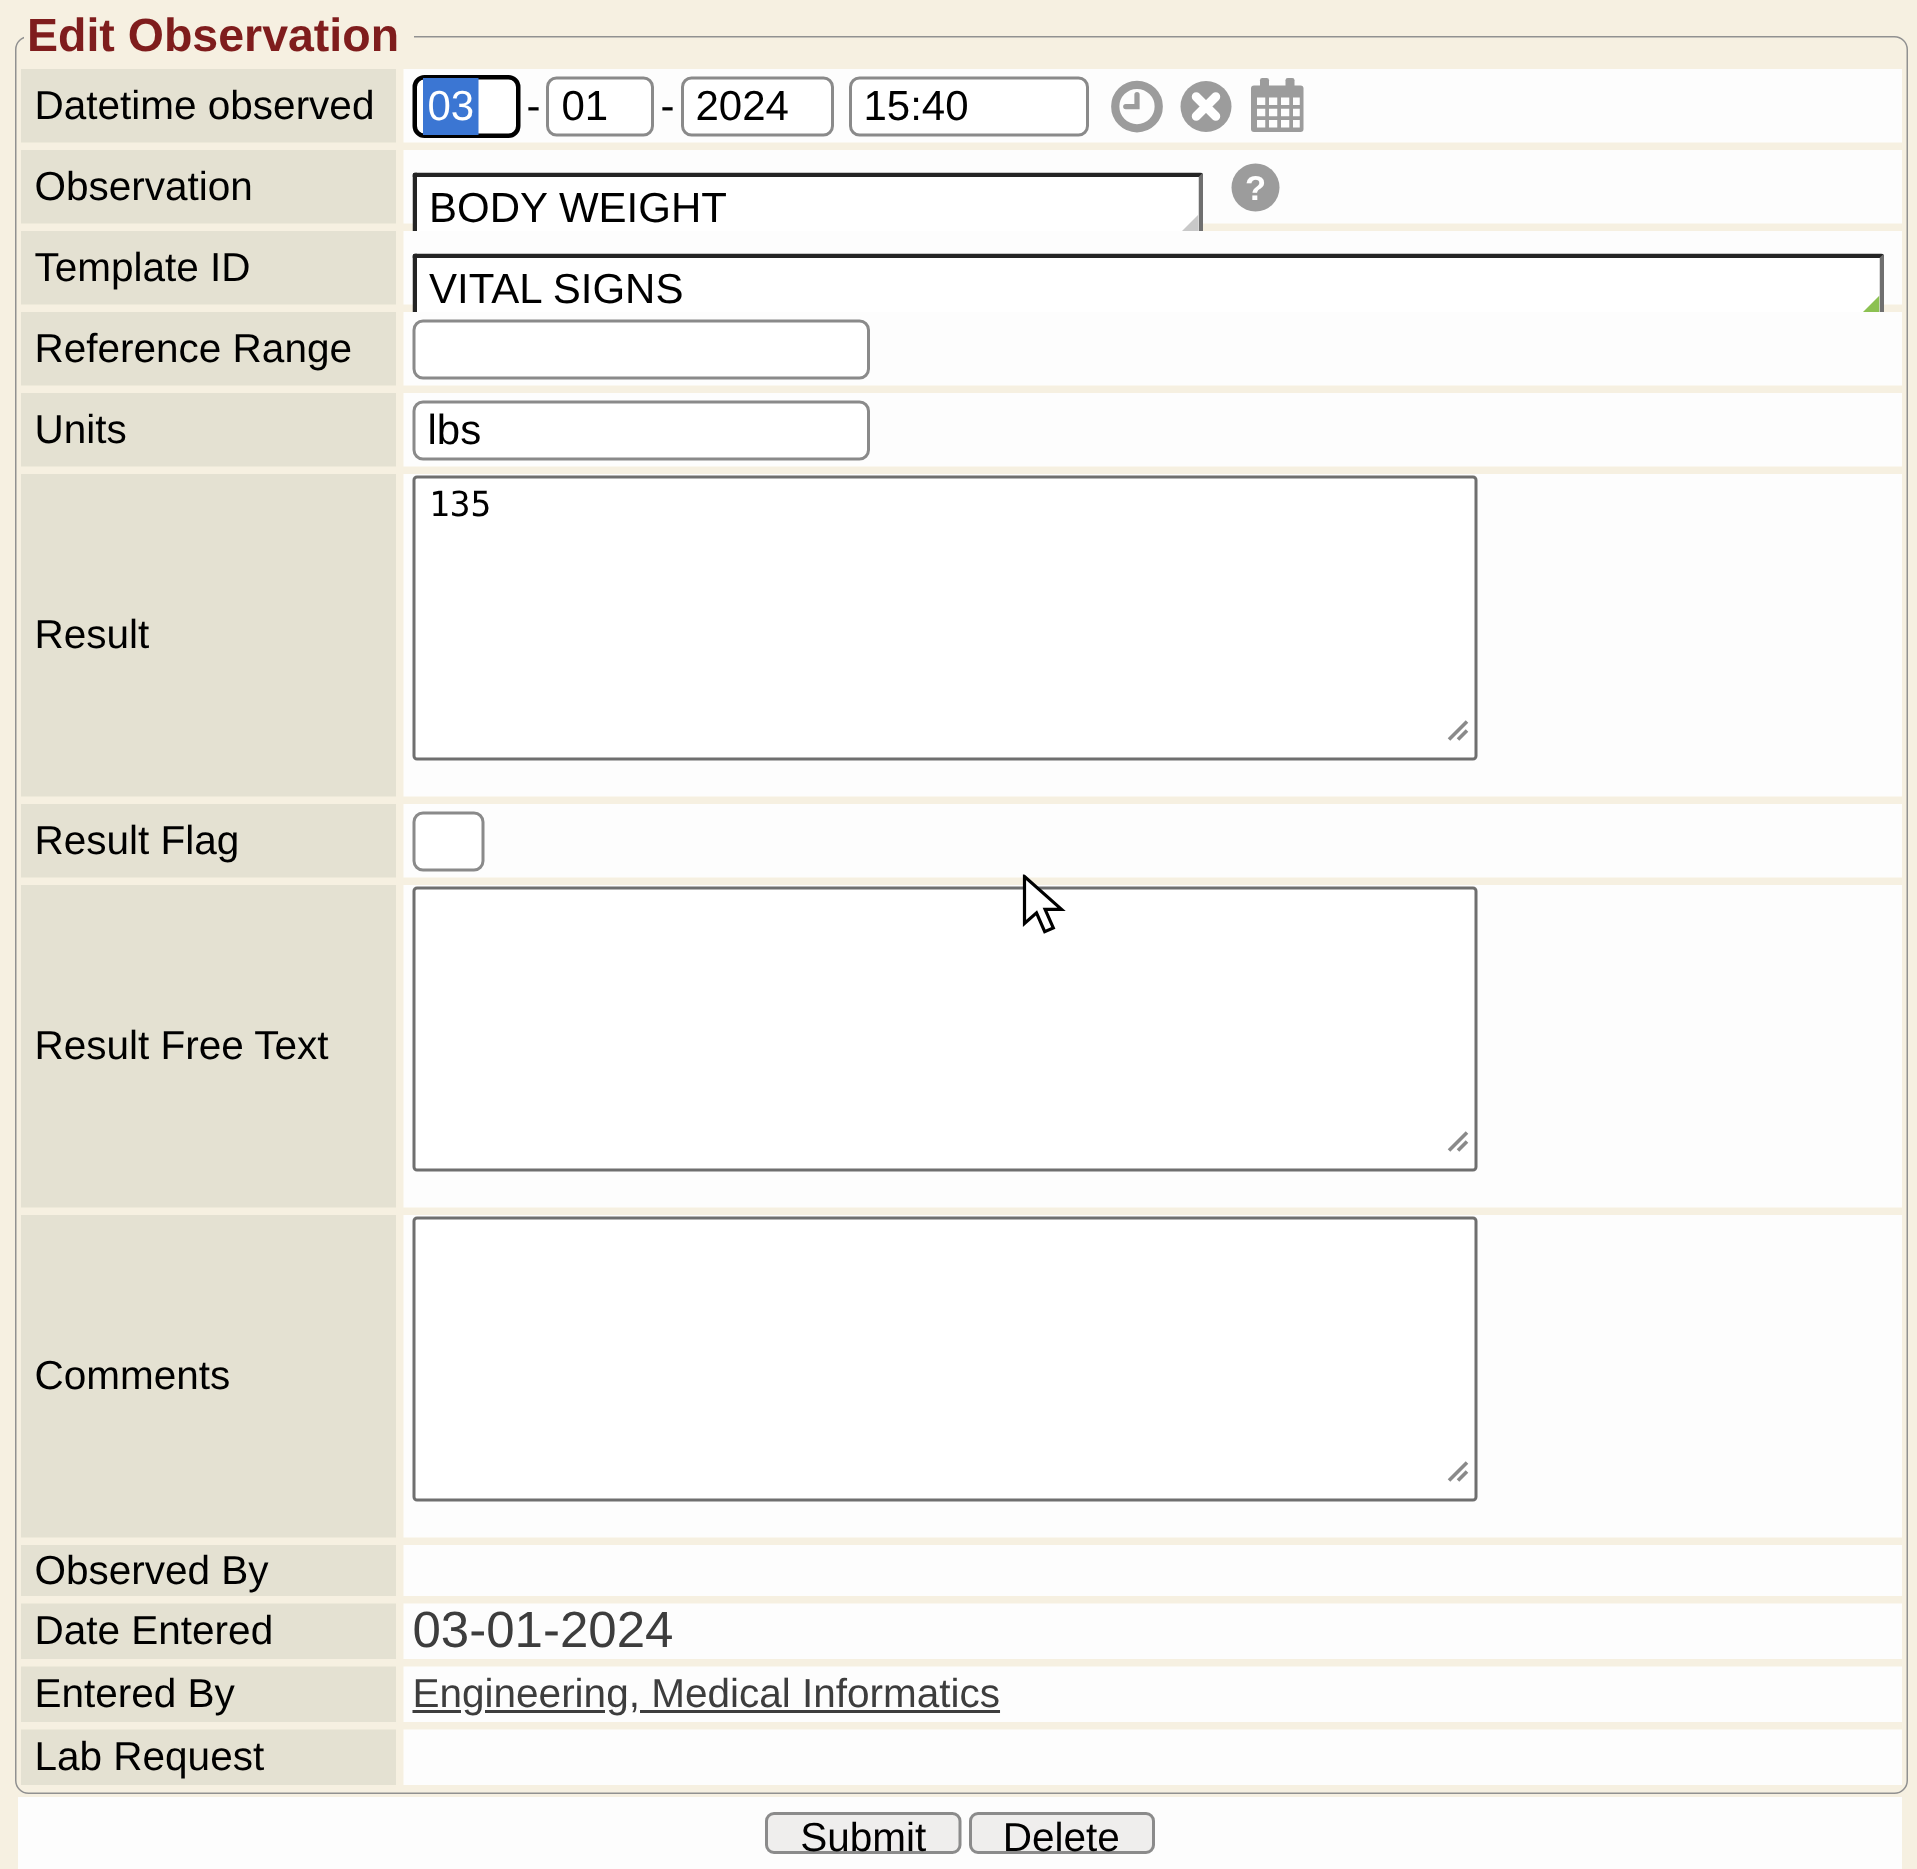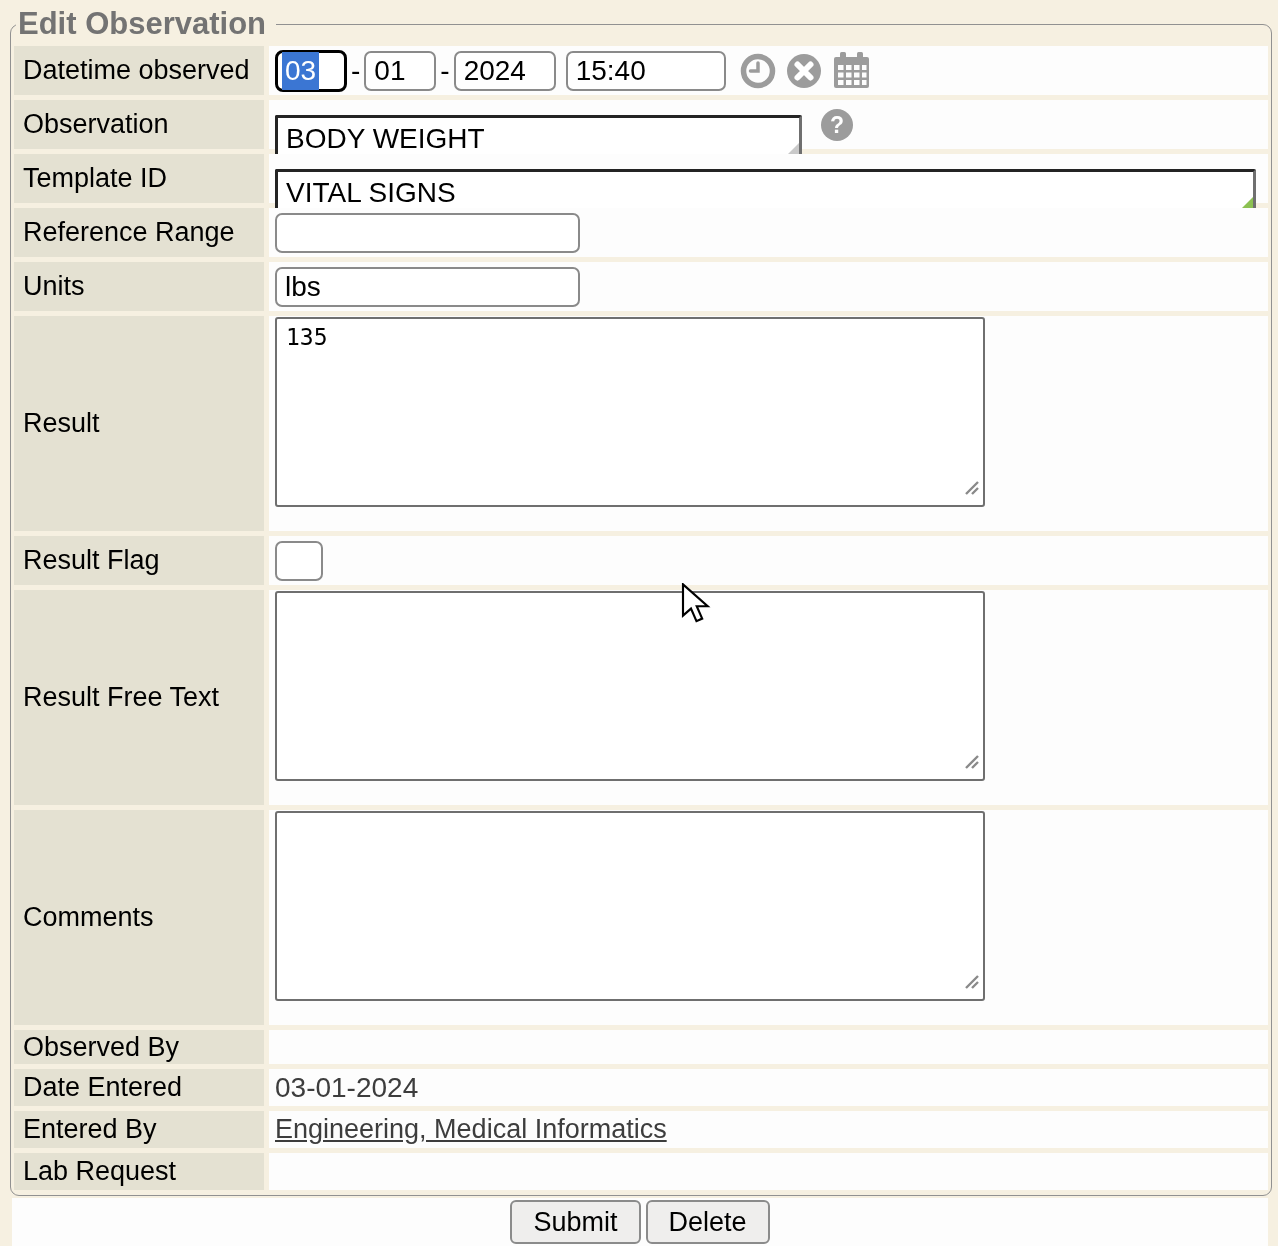--- a/index.html
+++ b/index.html
@@ -15,21 +15,21 @@
   fieldset.obs-fs {
     margin:6px 14px 0 10px;
     border:1px solid #919191;
     border-radius:9px;
     padding:4px 3px 5px 3px;
     background:transparent;
   }
   legend.obs-legend {
     font-size:31px;
     font-weight:bold;
-    color:#737373;
+    color:#7f1d1d;
     padding:0 10px 0 2px;
     margin-left:2px;
   }
   .grid {
     display:grid;
     grid-template-columns:250px 1fr;
     gap:5px;
   }
   .lbl {
     background:#e4e1d2;
@@ -116,39 +116,39 @@
     padding:5px 9px;
     resize:none;
     color:#000;
     background:#fff;
     outline:none;
     display:block;
   }
   .grip { position:absolute; right:5px; bottom:7px; }
 
   .hint { font-size:27px; color:#4e4e4e; margin-left:10px; white-space:nowrap; }
-  .val  { font-size:28px; color:#3d3d3d; }
+  .val  { font-size:34px; color:#3d3d3d; }
   a.link { font-size:27px; color:#3d3d3d; text-decoration:underline; cursor:pointer; }
 
   .icon { display:inline-flex; align-items:center; justify-content:center; cursor:pointer; }
   .ml10{margin-left:10px} .ml14{margin-left:14px} .ml18{margin-left:18px}
 
   .btnrow {
     margin:2px 10px 0 12px;
     height:48px;
     background:#fdfdfd;
     display:flex;
     align-items:center;
     justify-content:center;
     gap:5px;
   }
   button.btn {
     font-family:inherit;
     font-size:27px;
-    height:44px;
+    height:28px;
     padding:0 21px;
     background:#efeeed;
     border:2px solid #8b8b8b;
     border-radius:6px;
     color:#000;
     cursor:pointer;
   }
   .cursor { position:absolute; left:681px; top:583px; pointer-events:none; z-index:50; }
 </style>
 </head>

